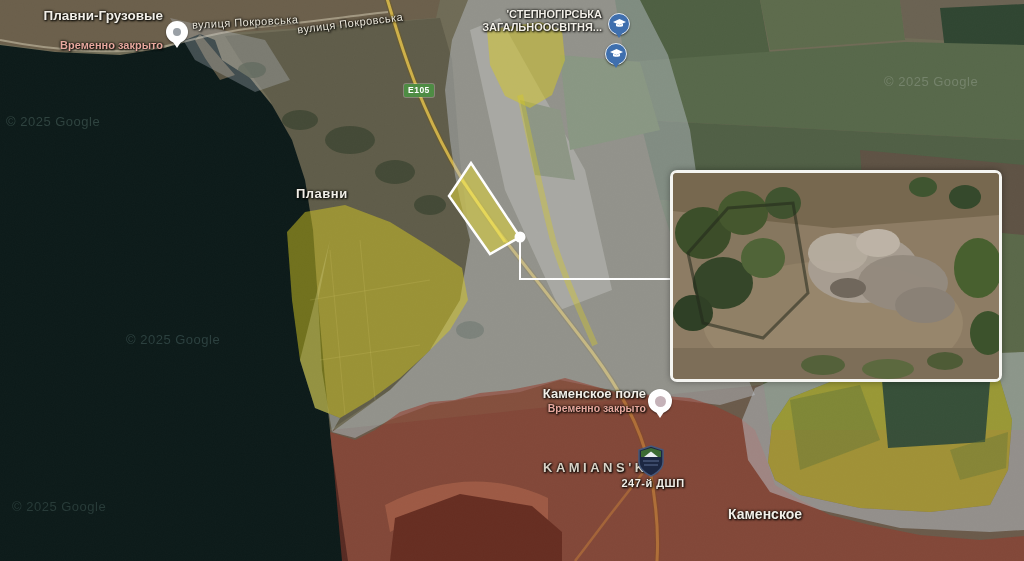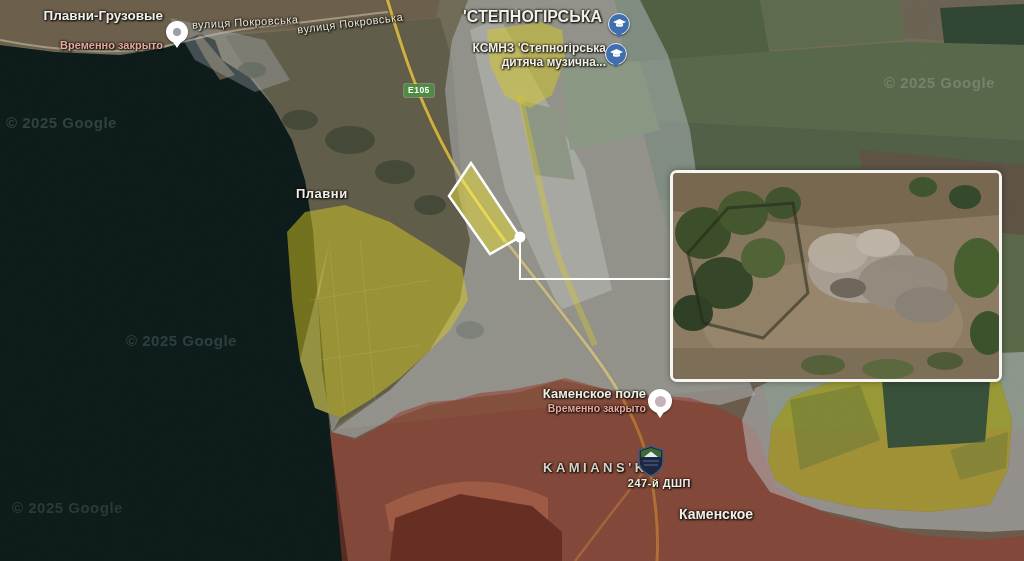--- a/index.html
+++ b/index.html
@@ -4,21 +4,21 @@
 <style>
   html,body{margin:0;padding:0;background:#111;}
   #stage{position:relative;width:1024px;height:561px;overflow:hidden;
          font-family:"Liberation Sans",sans-serif;background:#0b1817;}
   #basemap{position:absolute;left:0;top:0;}
   .maplabel{position:absolute;color:#f2efe8;font-weight:bold;line-height:1.15;
     text-shadow:0 0 2px rgba(15,15,10,.95),0 0 3px rgba(15,15,10,.85),1px 1px 2px rgba(0,0,0,.9);
     white-space:nowrap;pointer-events:none;}
   .status{color:var(--closed_status_color);font-weight:bold;}
   .street{font-weight:normal;font-size:11px;color:#eae6da;letter-spacing:.5px;}
-  .copyright{position:absolute;font-size:15px;font-weight:bold;letter-spacing:.5px;
+  .copyright{position:absolute;font-size:13px;font-weight:normal;letter-spacing:.5px;
     color:rgba(130,150,145,.42);text-shadow:none;white-space:nowrap;text-align:center;}
   .pin{position:absolute;}
   .pin .disc{border-radius:50%;background:#fff;box-shadow:0 1px 2px rgba(0,0,0,.5);
     display:flex;align-items:center;justify-content:center;}
   .pin .tail{position:absolute;left:50%;transform:translateX(-50%);width:0;height:0;
     border-left:4px solid transparent;border-right:4px solid transparent;border-top:6px solid #fff;}
   .pin .innerdot{border-radius:50%;background:#aa9fa4;}
   .schoolpin .disc{background:var(--school_pin_bg);border:1.5px solid #e8eef4;}
   .badge-route{position:absolute;background:var(--route_badge_bg);color:#fff;
     font-size:8.5px;font-weight:bold;padding:1px 4px 2px;border-radius:2px;
@@ -156,38 +156,35 @@
       <polygon points="55,35 120,30 135,120 90,165 30,150 15,80" fill="rgba(60,60,40,0.08)" stroke="rgba(35,40,28,0.55)" stroke-width="3"></polygon>
     </svg>
   </div>
 
   <div class="maplabel" style="left:28px;top:8px;width:135px;text-align:right;font-size:13.5px;">Плавни-Грузовые</div>
   <div class="maplabel status" style="left:28px;top:39px;width:135px;text-align:right;font-size:11px;">Временно закрыто</div>
 
   <div class="maplabel street" style="left:192px;top:16px;transform:rotate(-3deg);">вулиця Покровська</div>
   <div class="maplabel street" style="left:297px;top:17px;transform:rotate(-7deg);">вулиця Покровська</div>
 
-  <div class="maplabel" style="left:442px;top:8px;width:160px;text-align:right;font-size:16px;">
+  <div class="maplabel" style="left:442px;top:8px;width:160px;text-align:right;font-size:11px;">
     <div>'СТЕПНОГІРСЬКА</div>
-  </div>
-  <div class="maplabel" style="left:446px;top:42px;width:160px;text-align:right;font-size:12px;">
-    <div>КСМНЗ 'Степногірська</div>
-    <div>дитяча музична...</div>
+    <div>ЗАГАЛЬНООСВІТНЯ...</div>
   </div>
 
   <div class="maplabel" style="left:296px;top:187px;font-size:13px;letter-spacing:.5px;">Плавни</div>
 
   <div class="badge-route" style="left:404px;top:84px;">E105</div>
 
   <div class="maplabel" style="left:508px;top:387px;width:138px;text-align:right;font-size:13px;">Каменское поле</div>
   <div class="maplabel status" style="left:508px;top:402px;width:138px;text-align:right;font-size:10.5px;">Временно закрыто</div>
 
   <div class="maplabel kamianske" style="left:543px;top:461px;">KAMIANS'KE</div>
 
-  <div class="maplabel" style="left:679px;top:506px;font-size:14px;">Каменское</div>
+  <div class="maplabel" style="left:728px;top:506px;font-size:14px;">Каменское</div>
 
   <div class="pin" style="left:166px;top:21px;">
     <div class="disc" style="width:22px;height:22px;">
         <div class="innerdot" style="width:8px;height:8px;background:#9aa0a6;"></div>
       </div>
     <div class="tail" style="top:21px;"></div>
   </div>
 
   <div class="pin schoolpin" style="left:608px;top:13px;">
     <div class="disc" style="width:20px;height:20px;">
@@ -216,20 +213,20 @@
   </div>
 
   <div class="pin" style="left:637px;top:445px;">
     <svg width="28" height="32" viewBox="0 0 28 32">
       <path d="M14,1 L26,5 V17 C26,26 14,31 14,31 C14,31 2,26 2,17 V5 Z" fill="#1c2742" stroke="#46587a" stroke-width="1.5"></path>
       <path d="M14,3 L24,6 V12 H4 V6 Z" fill="#3c6b33"></path>
       <polygon points="7,12 14,6.5 21,12" fill="#e8ecf0"></polygon>
       <path d="M6,16 H22 M7,20 H21" stroke="#5a6c90" stroke-width="1" fill="none"></path>
     </svg>
   </div>
-  <div class="maplabel unitlabel" style="left:615px;top:477px;width:76px;text-align:right;">247-й ДШП</div>
+  <div class="maplabel unitlabel" style="left:615px;top:477px;width:76px;text-align:center;">247-й ДШП</div>
 
   <div class="copyright" style="left:6px;top:114px;color:rgba(80,105,100,.5);">© 2025 Google</div>
   <div class="copyright" style="left:126px;top:332px;color:rgba(70,95,92,.55);">© 2025 Google</div>
   <div class="copyright" style="left:12px;top:499px;color:rgba(65,90,85,.5);">© 2025 Google</div>
   <div class="copyright" style="left:884px;top:74px;color:rgba(160,170,155,.4);">© 2025 Google</div>
 
 </div>
 
 </body></html>

